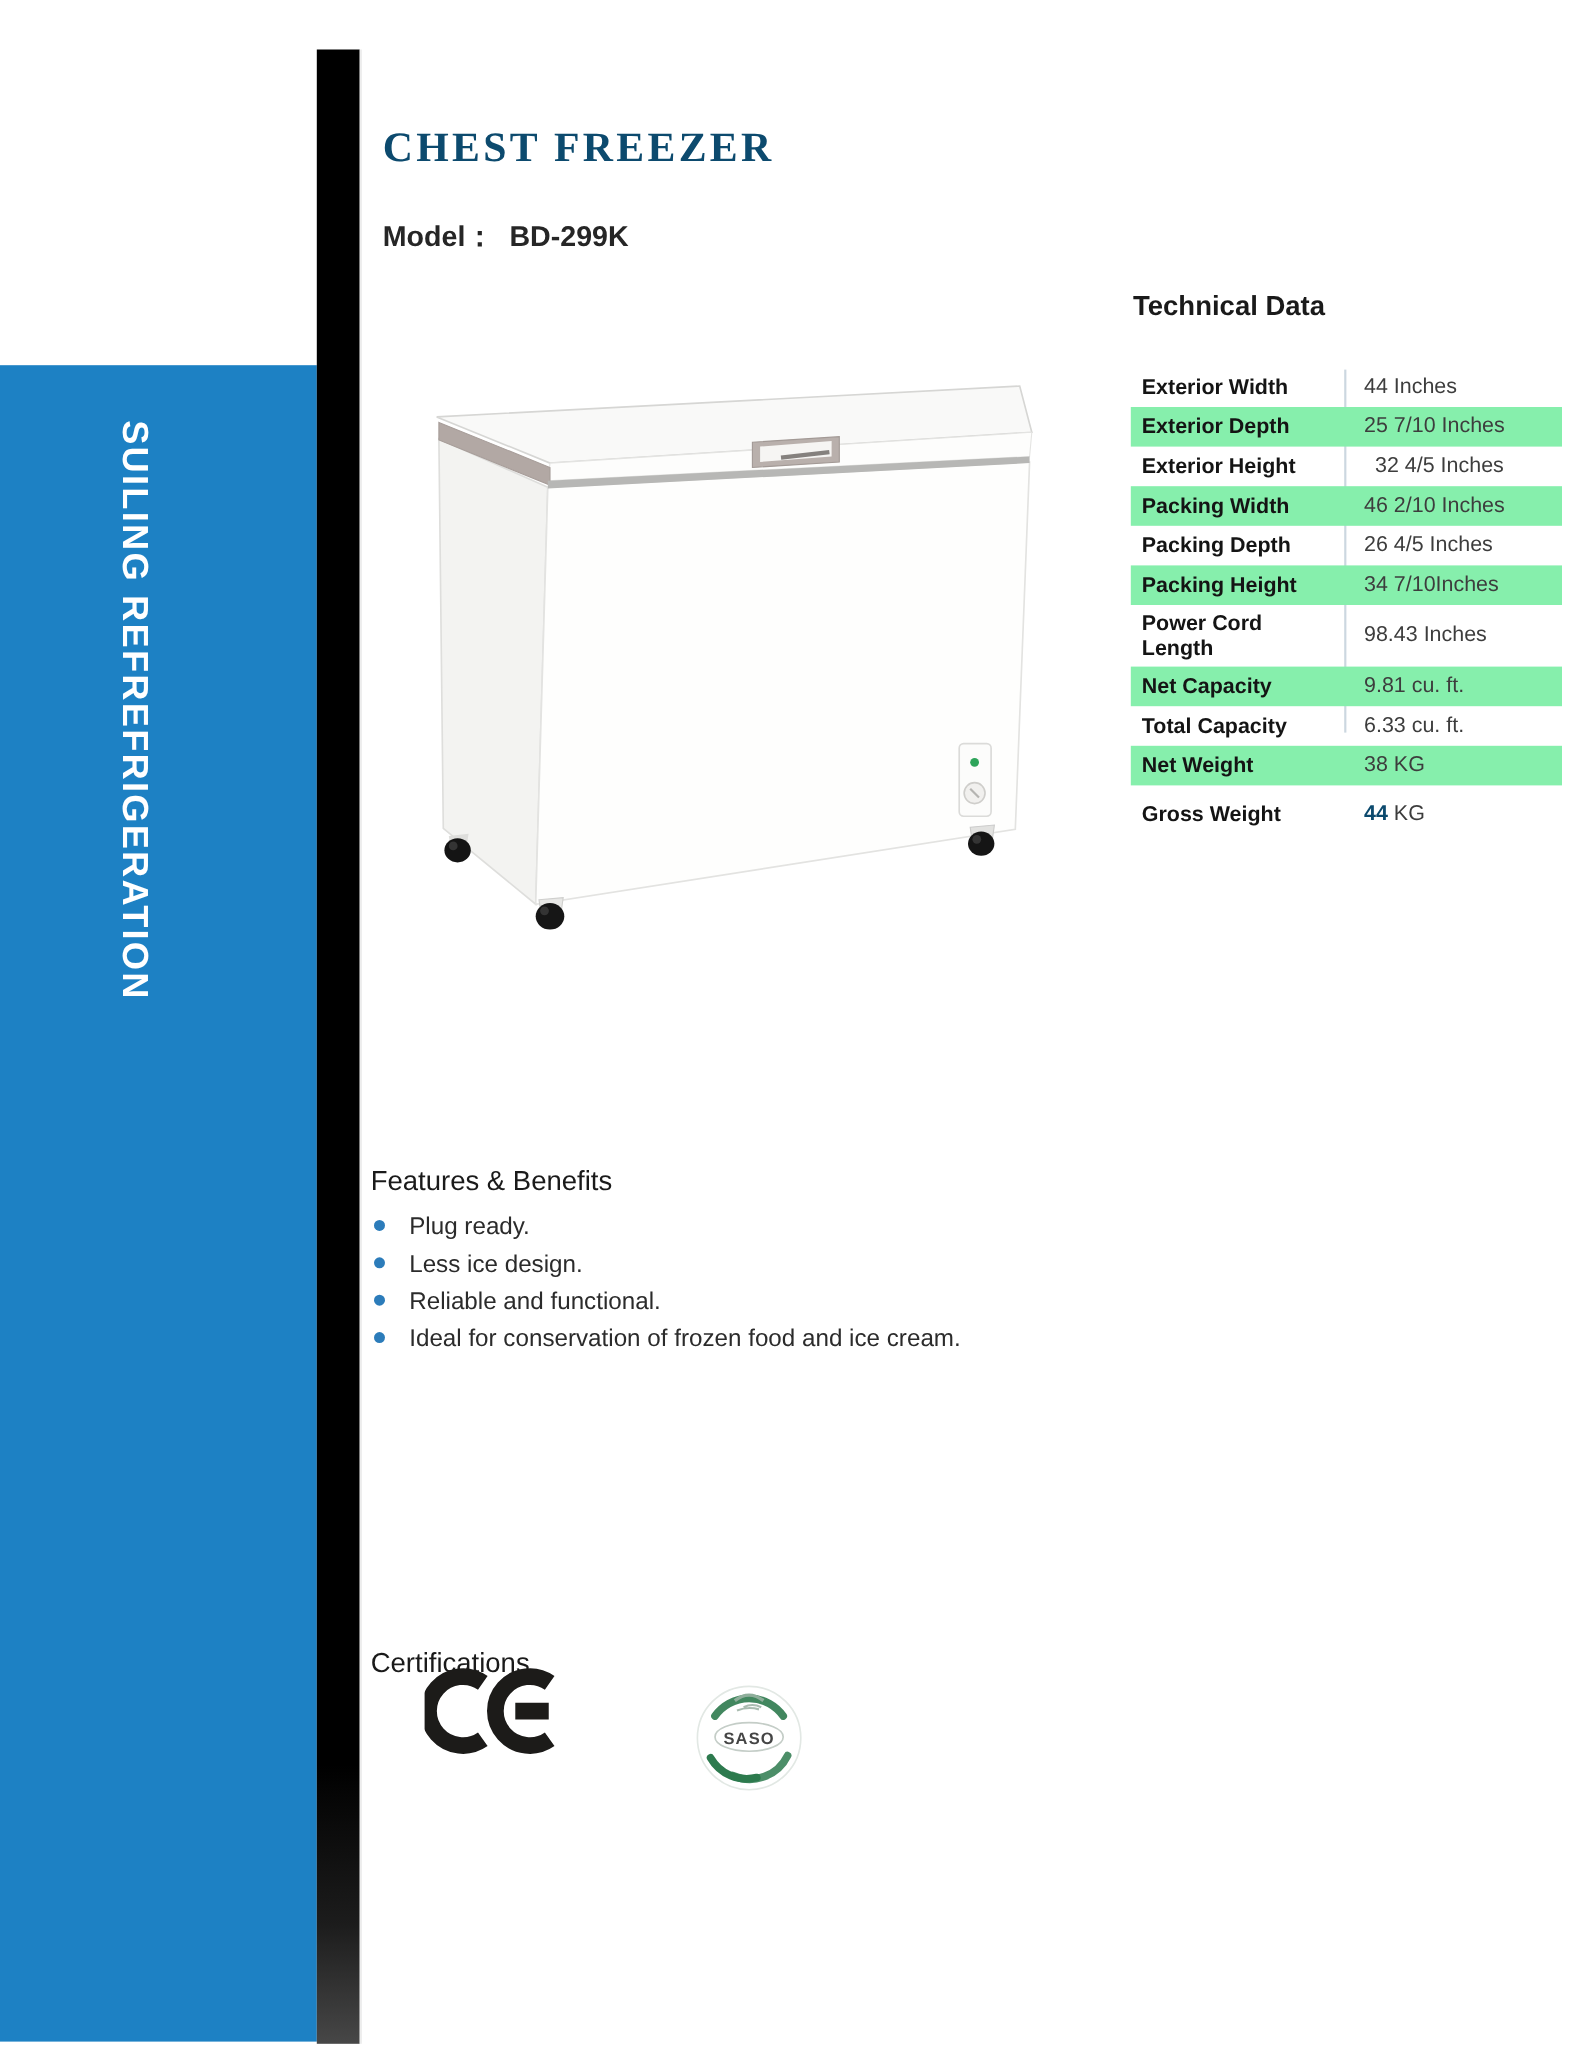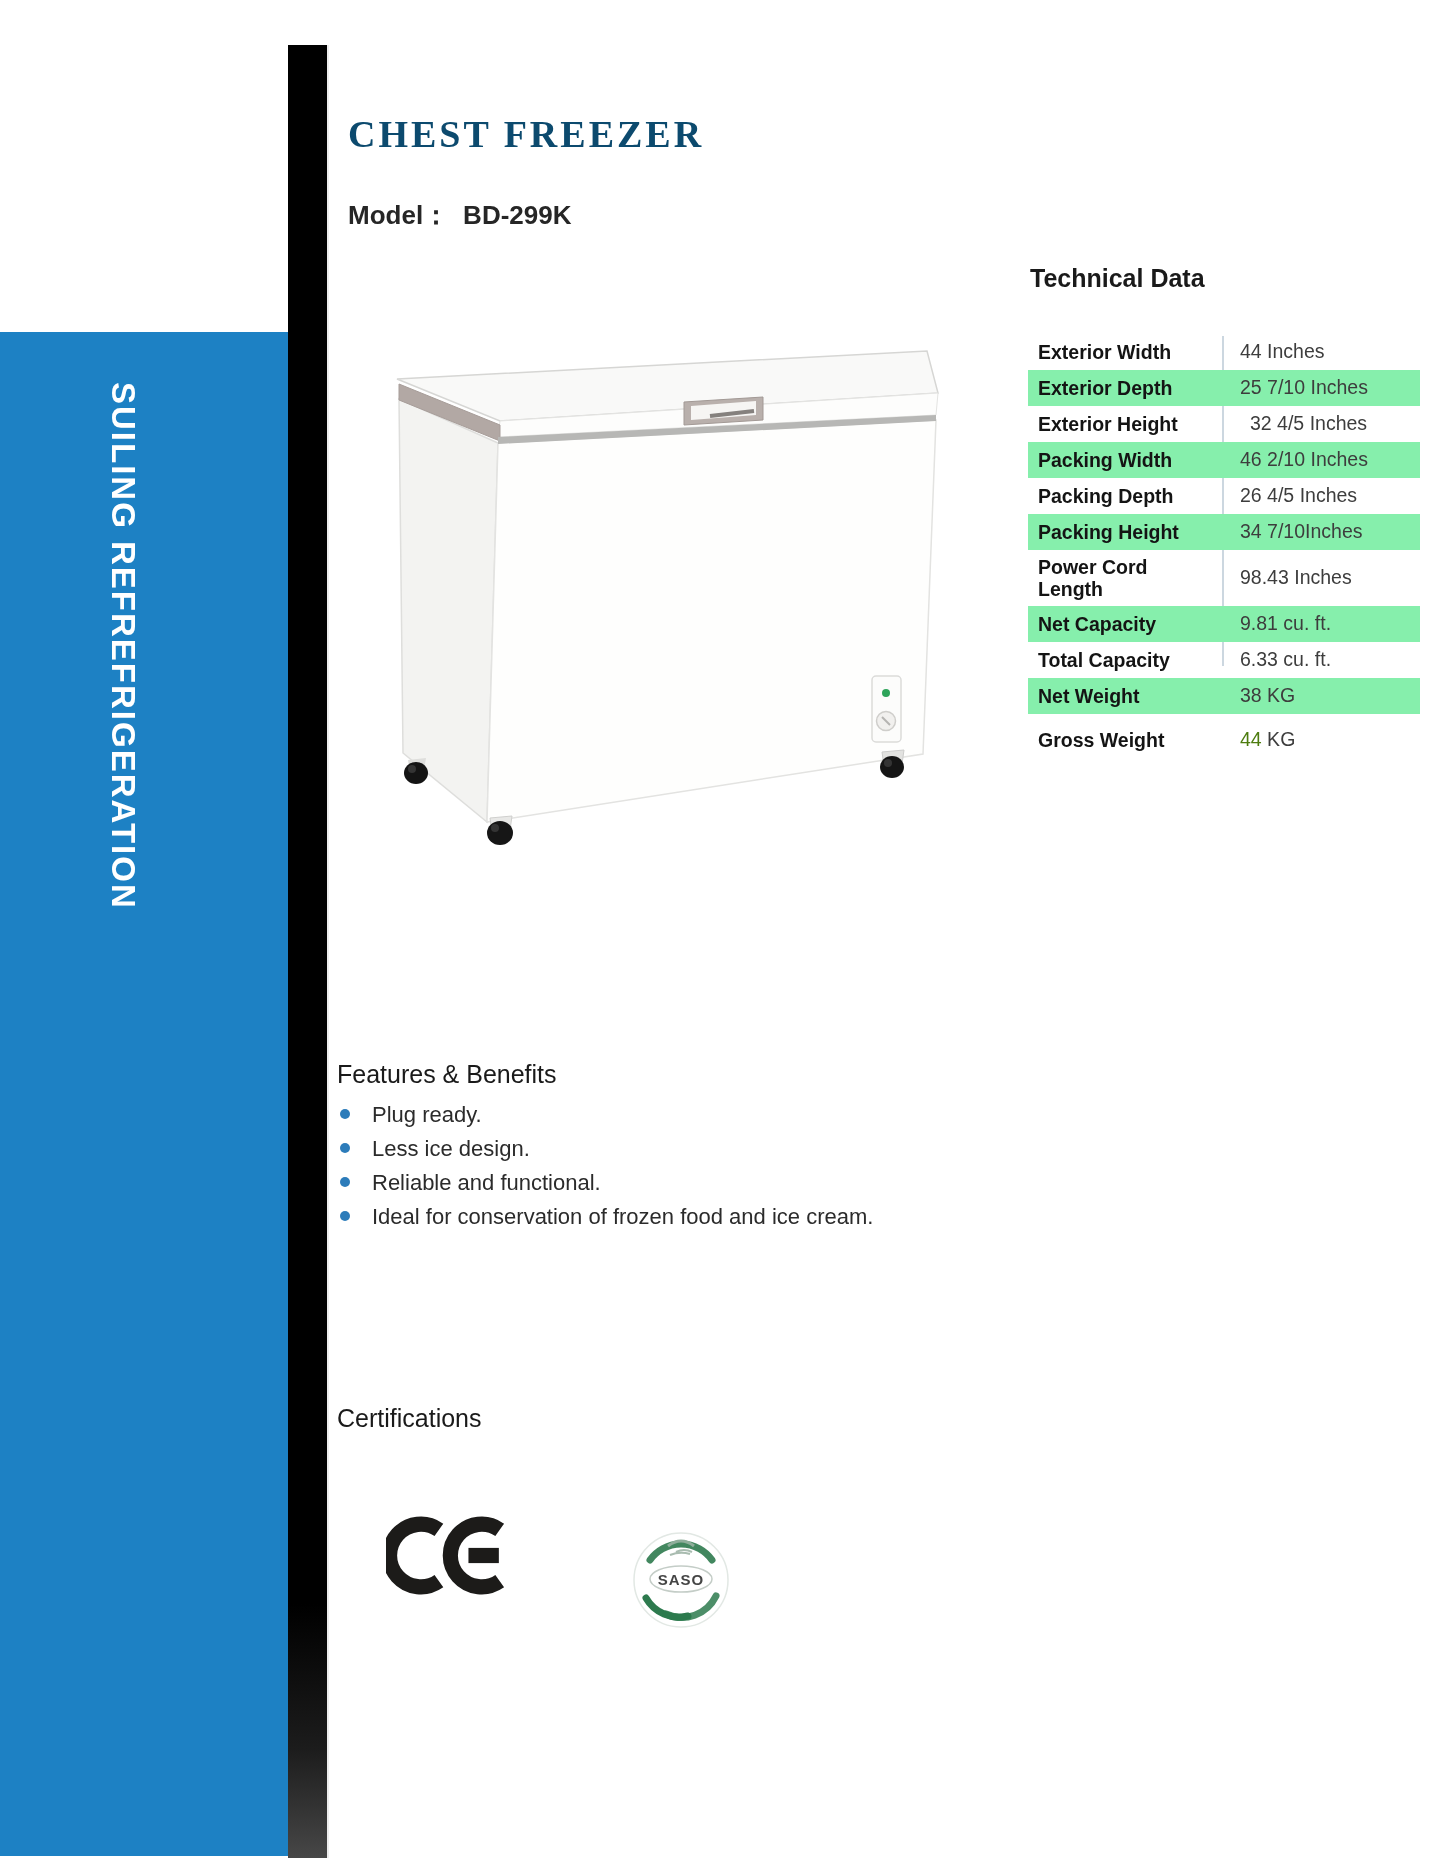--- a/index.html
+++ b/index.html
@@ -55,36 +55,36 @@
   .trow.hl { background:#86efac; }
   .trow.last { margin-top:8px; }
   .tlabel {
     width:160px; padding-left:10px; flex:0 0 auto;
     font-weight:700; font-size:19.5px; color:#141414; line-height:1.15;
   }
   .tvalue {
     padding-left:42px; font-size:19.5px; color:#3d3d3d; line-height:1.1;
   }
   .tvalue.indent { padding-left:52px; }
-  .tvalue .bold { font-weight:400; color:#4d7c0f; }
+  .tvalue .bold { font-weight:700; color:#0c4a6e; }
 
   
   .features-heading, .cert-heading {
     position:absolute; left:337px;
     font-weight:400; font-size:25px; color:#1a1a1a;
   }
   .features-heading { top:1060px; }
   .features-list { position:absolute; left:340px; top:1102px; list-style:none; margin:0; padding:0; }
   .features-list li { display:flex; align-items:baseline; margin-bottom:8px; font-size:22px; color:#2b2b2b; }
   .bullet-dot {
     flex:0 0 auto; width:10px; height:10px; border-radius:50%;
     background:#2c7cba; margin-right:22px; position:relative; top:-3px;
   }
 
-  .cert-heading { top:1404px; }
+  .cert-heading { top:1498px; }
   .ce-mark { position:absolute; left:386px; top:1508px; }
   .saso-mark { position:absolute; left:630px; top:1524px; }
 
   .freezer { position:absolute; left:390px; top:340px; }
 </style>
 </head>
 <body>
 
 <div class="page">
 

